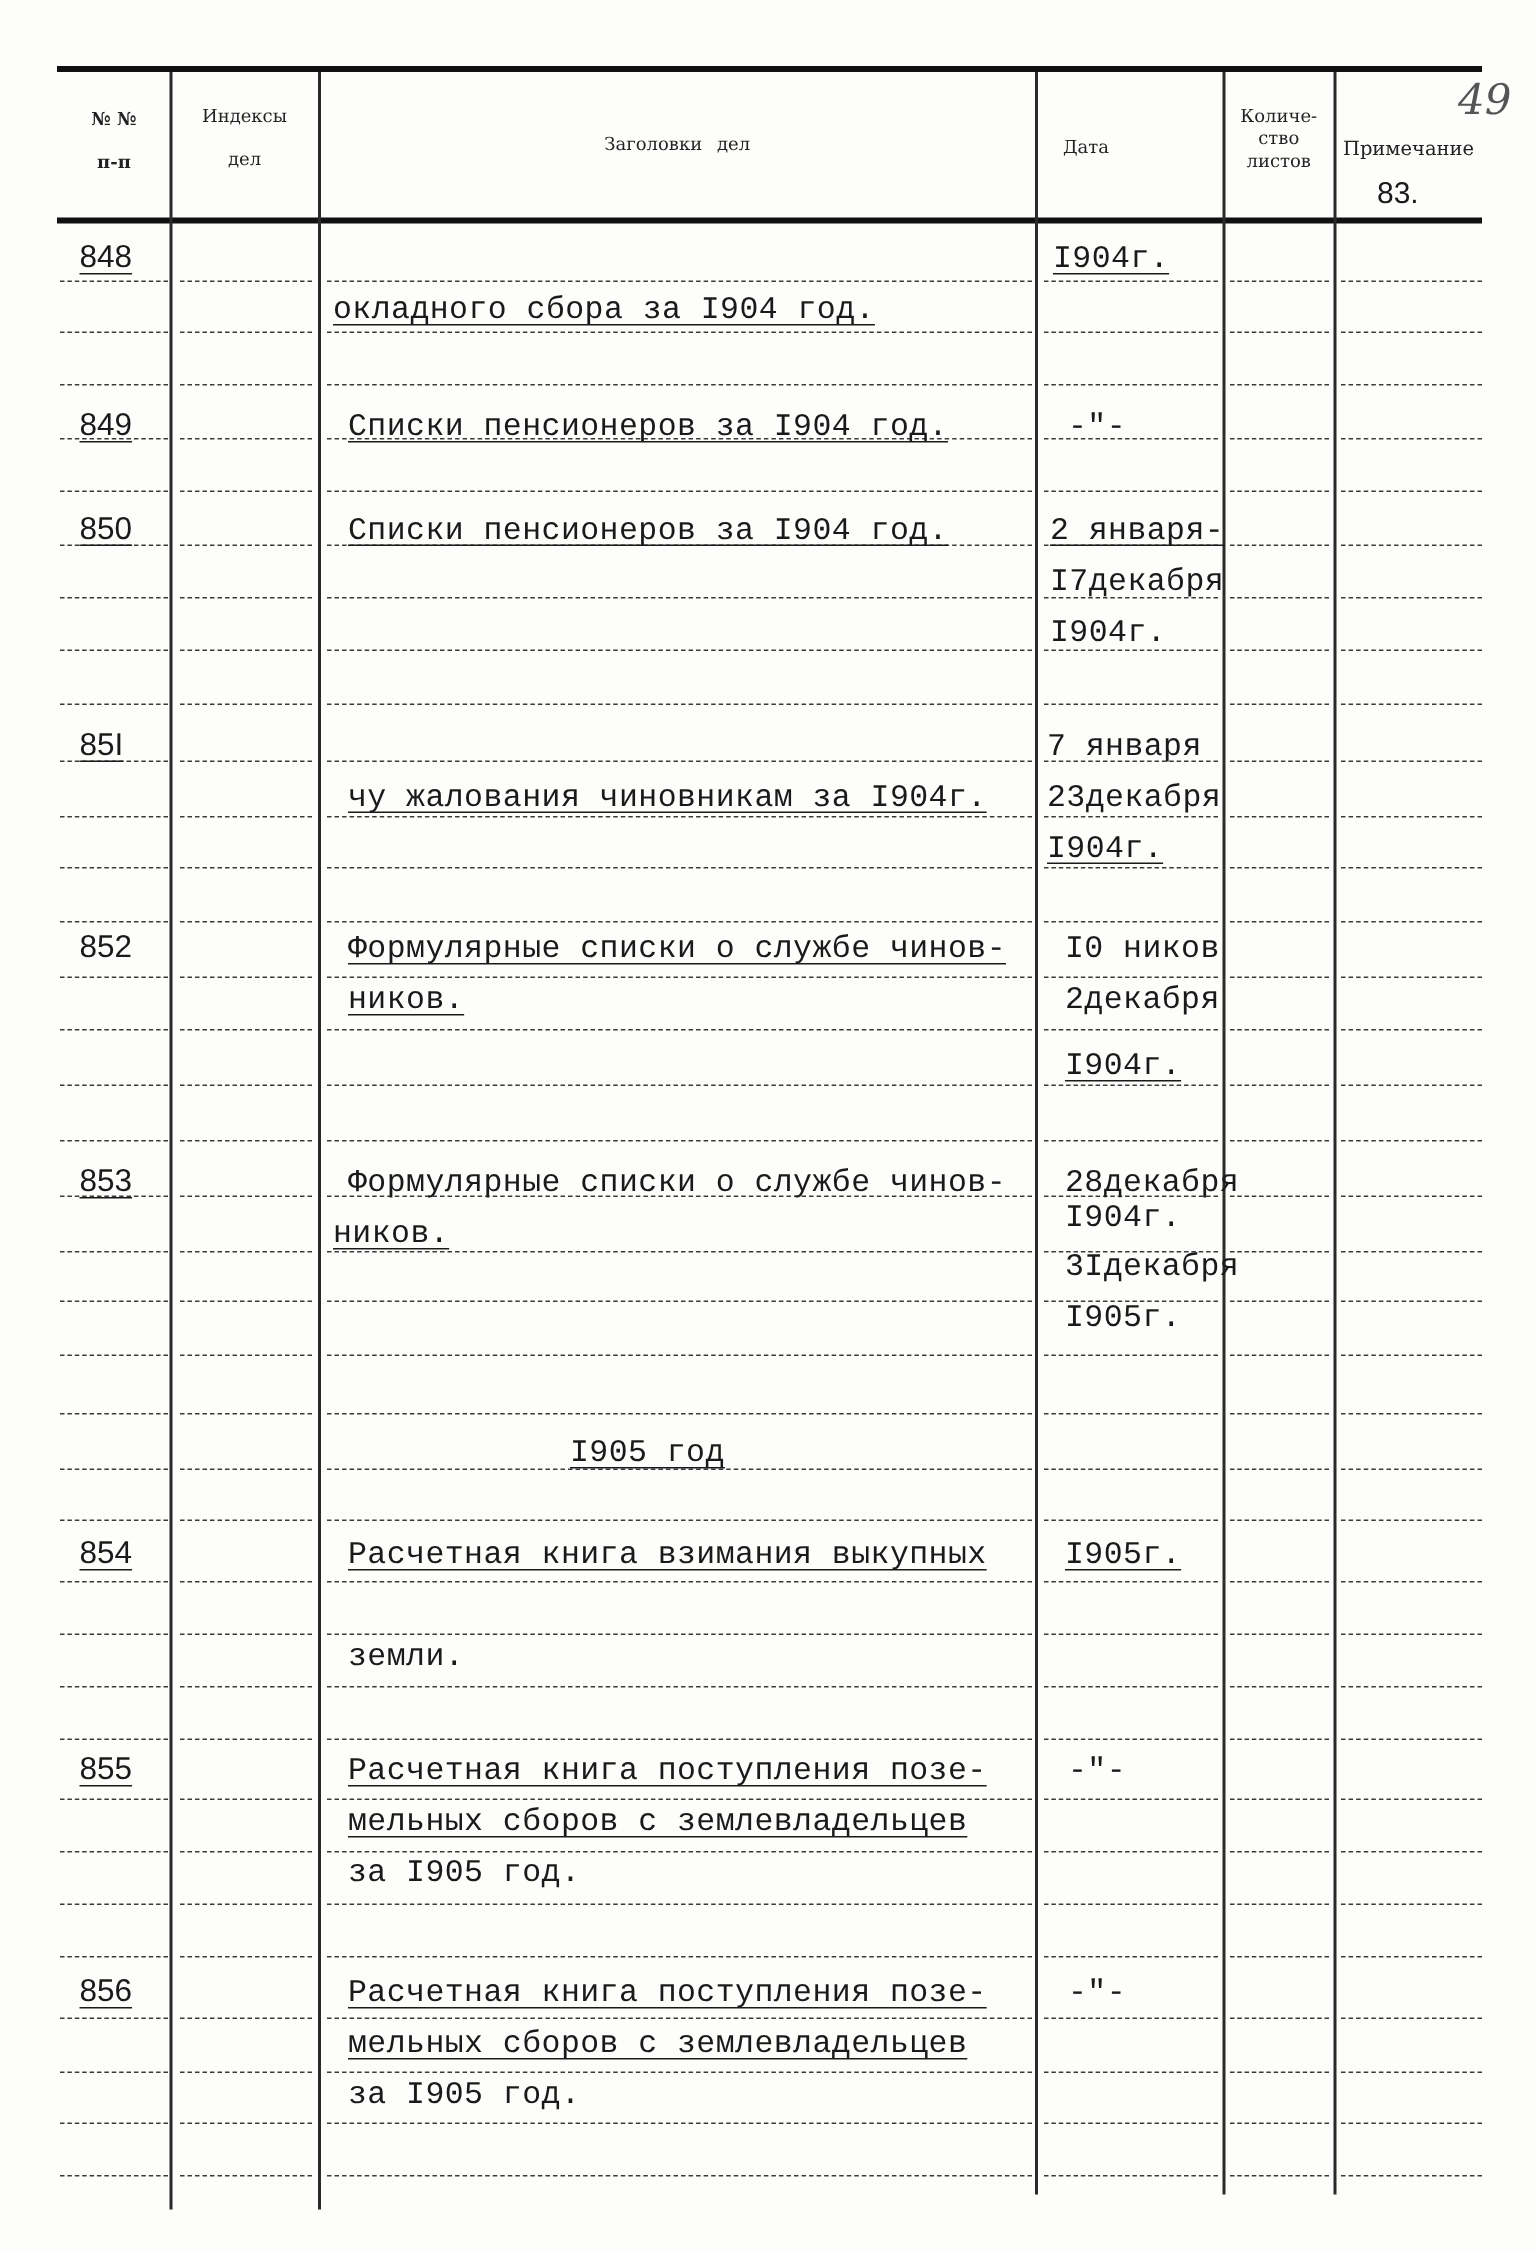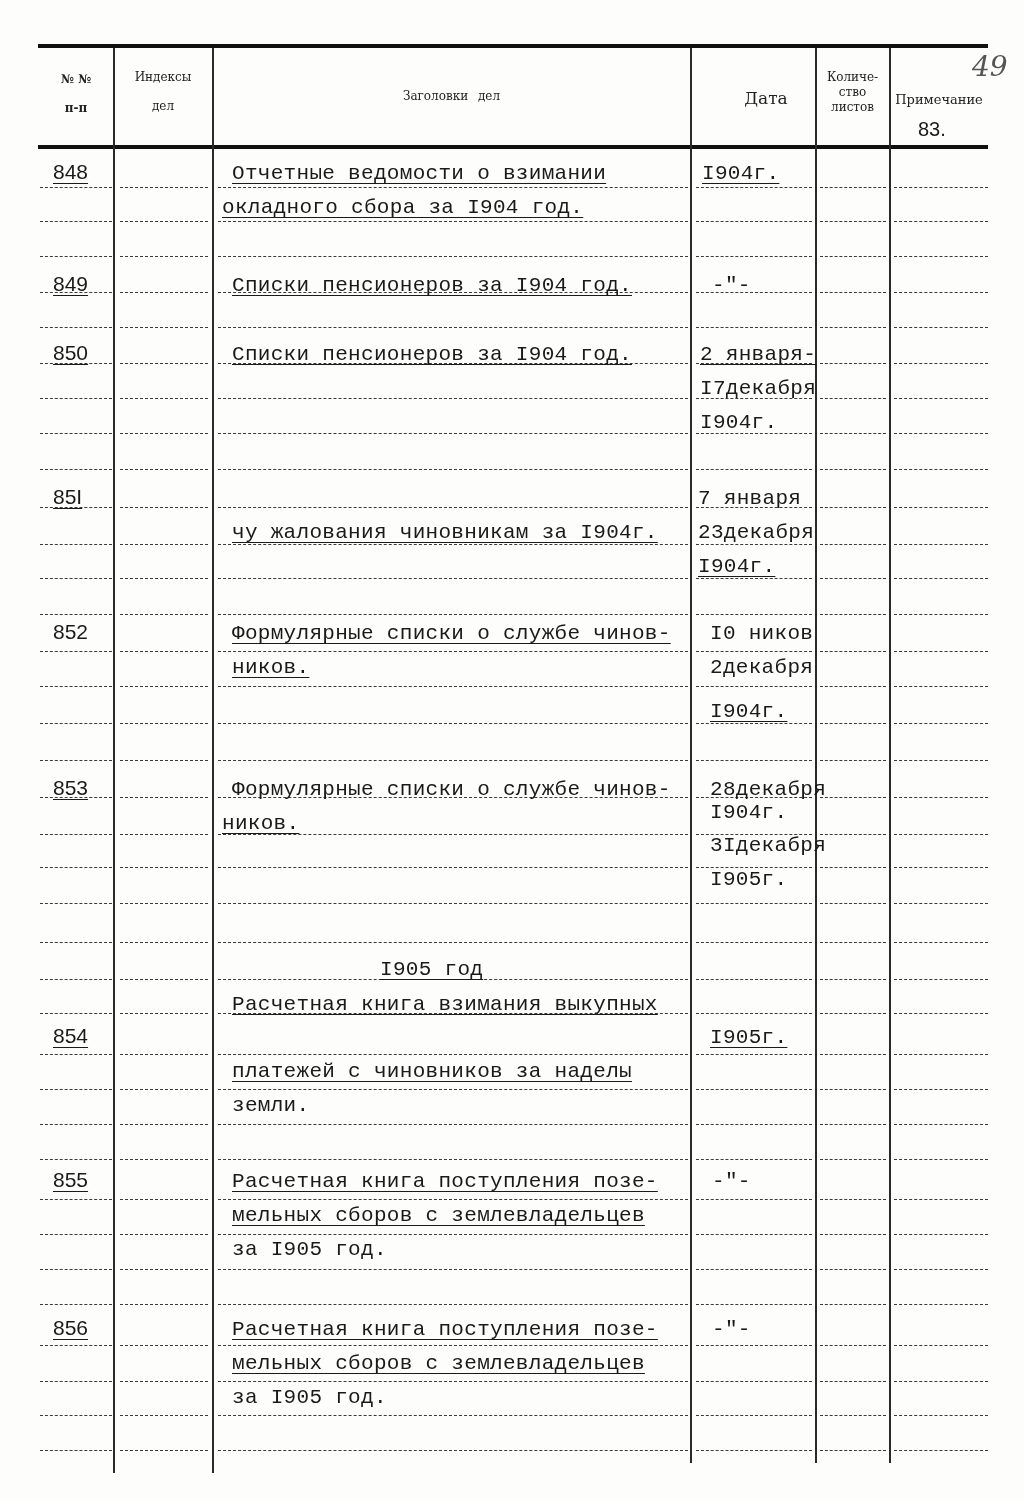--- a/index.html
+++ b/index.html
@@ -32,21 +32,21 @@
 
   <div class="hdr" style="left:40px;top:72px;width:72px;font-weight:bold;">
     <div>№ №</div>
     <div style="margin-top:14px;">п-п</div>
   </div>
   <div class="hdr" style="left:114px;top:70px;width:98px;">
     <div>Индексы</div>
     <div style="margin-top:14px;">дел</div>
   </div>
   <div class="hdr" style="left:213px;top:89px;width:477px;word-spacing:6px;">Заголовки дел</div>
-  <div class="hdr" style="left:712px;top:91px;width:108px;font-size:17px;">Дата</div>
+  <div class="hdr" style="left:670px;top:91px;width:108px;font-size:12px;">Дата</div>
   <div class="hdr" style="left:816px;top:70px;width:73px;line-height:15px;">
     <div>Количе-</div>
     <div>ство</div>
     <div>листов</div>
   </div>
   <div class="hdr" style="left:889px;top:92px;width:100px;font-size:13px;">Примечание</div>
   <div class="sheet" style="left:918px;top:118px;">83.</div>
   <div class="scribble" style="left:972px;top:50px;">49</div>
 
   <div id="rows-lines">
@@ -262,21 +262,20 @@
       <div class="hline" style="left: 894px; top: 1415px; width: 94px;"></div>
       <div class="hline" style="left: 40px; top: 1450px; width: 72px;"></div>
       <div class="hline" style="left: 120px; top: 1450px; width: 88px;"></div>
       <div class="hline" style="left: 218px; top: 1450px; width: 470px;"></div>
       <div class="hline" style="left: 696px; top: 1450px; width: 116px;"></div>
       <div class="hline" style="left: 820px; top: 1450px; width: 66px;"></div>
       <div class="hline" style="left: 894px; top: 1450px; width: 94px;"></div>
     </div>
 
   <div class="num u" style="left:53px;top:160px;">848</div>
-  <div class="txt u" style="left:232px;top:161px;">Отчетные  ведомости о взимании</div>
   <div class="txt u" style="left:222px;top:195px;">окладного сбора за I904 год.</div>
   <div class="txt u" style="left:702px;top:161px;">I904г.</div>
 
   <div class="num u" style="left:53px;top:272px;">849</div>
   <div class="txt u" style="left:232px;top:273px;">Списки  пенсионеров за I904 год.</div>
   <div class="txt" style="left:712px;top:273px;">-"-</div>
 
   <div class="num u" style="left:53px;top:341px;">850</div>
   <div class="txt u" style="left:232px;top:342px;">Списки пенсионеров  за I904 год.</div>
   <div class="txt u" style="left:700px;top:342px;">2 января-</div>
@@ -300,22 +299,21 @@
   <div class="txt" style="left:232px;top:777px;">Формулярные  списки о службе чинов-</div>
   <div class="txt u" style="left:222px;top:811px;">ников.</div>
   <div class="txt" style="left:710px;top:777px;">28декабря</div>
   <div class="txt" style="left:710px;top:800px;">I904г.</div>
   <div class="txt" style="left:710px;top:833px;">3Iдекабря</div>
   <div class="txt" style="left:710px;top:867px;">I905г.</div>
 
   <div class="txt u" style="left:380px;top:957px;">I905 год</div>
 
   <div class="num u" style="left:53px;top:1024px;">854</div>
-  <div class="txt u" style="left:232px;top:992px;">Расчетная  книга взимания выкупных</div>
-  <div class="txt u" style="left:232px;top:1059px;">платежей с чиновников за  наделы</div>
+  <div class="txt u" style="left:232px;top:1025px;">Расчетная  книга взимания выкупных</div>
   <div class="txt" style="left:232px;top:1093px;">земли.</div>
   <div class="txt u" style="left:710px;top:1025px;">I905г.</div>
 
   <div class="num u" style="left:53px;top:1168px;">855</div>
   <div class="txt u" style="left:232px;top:1169px;">Расчетная  книга поступления позе-</div>
   <div class="txt u" style="left:232px;top:1203px;">мельных сборов с землевладельцев</div>
   <div class="txt" style="left:232px;top:1237px;">за I905 год.</div>
   <div class="txt" style="left:712px;top:1169px;">-"-</div>
 
   <div class="num u" style="left:53px;top:1316px;">856</div>

